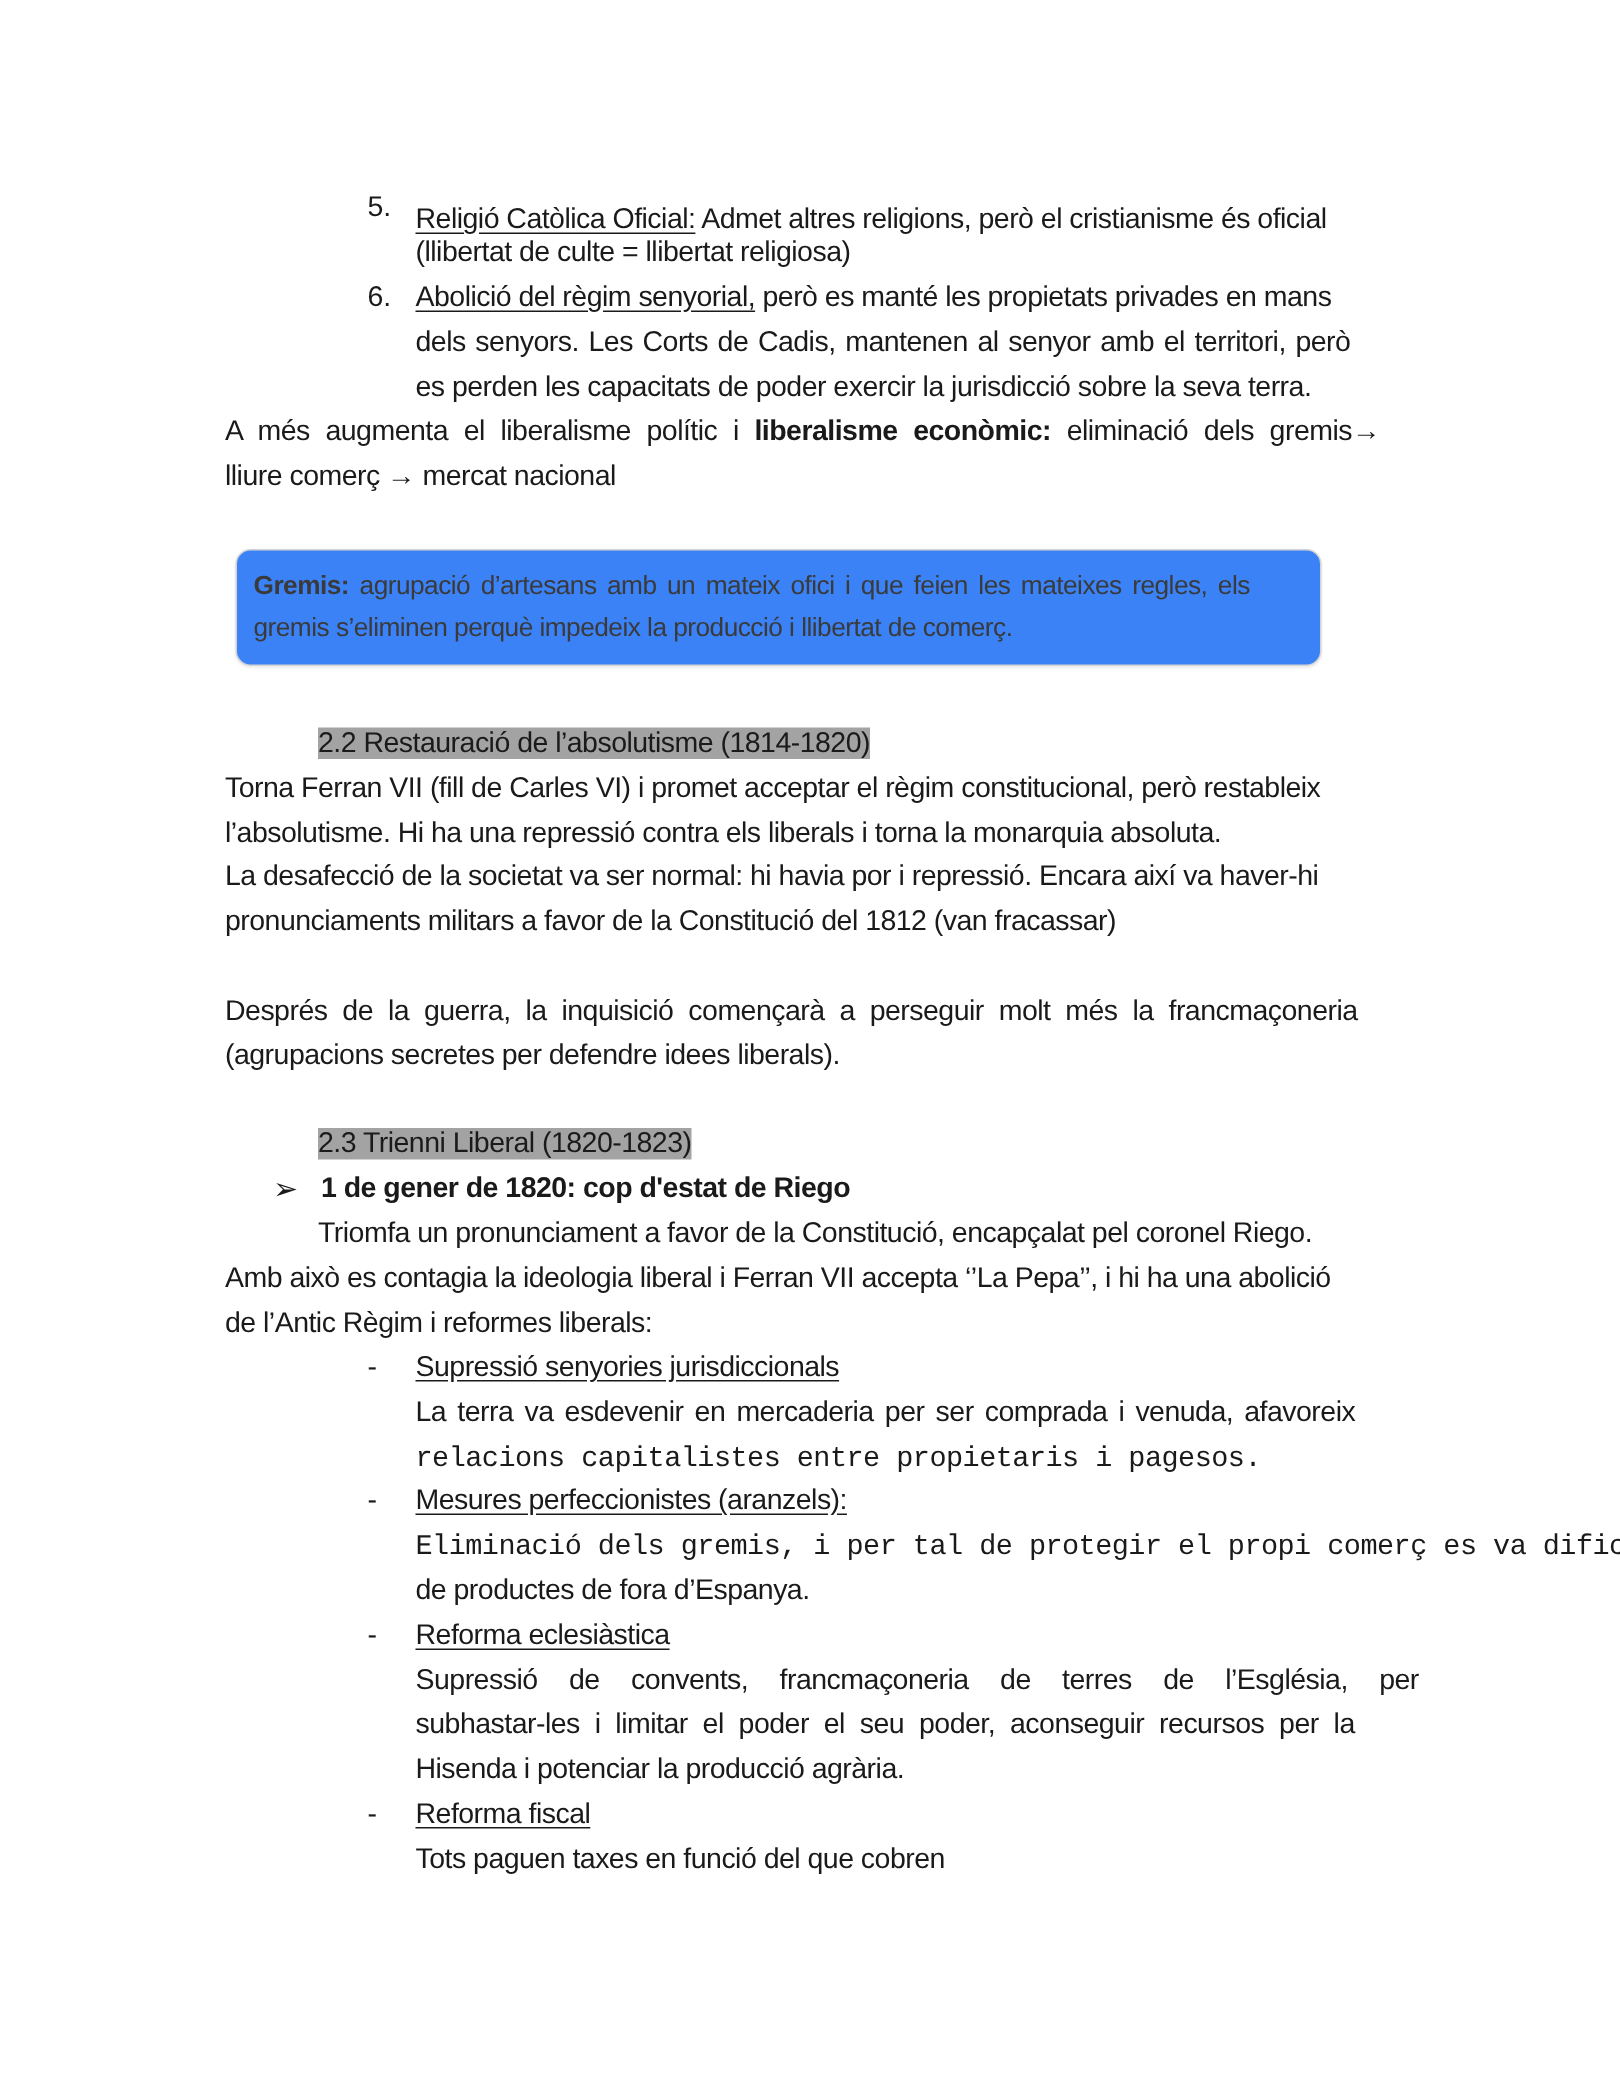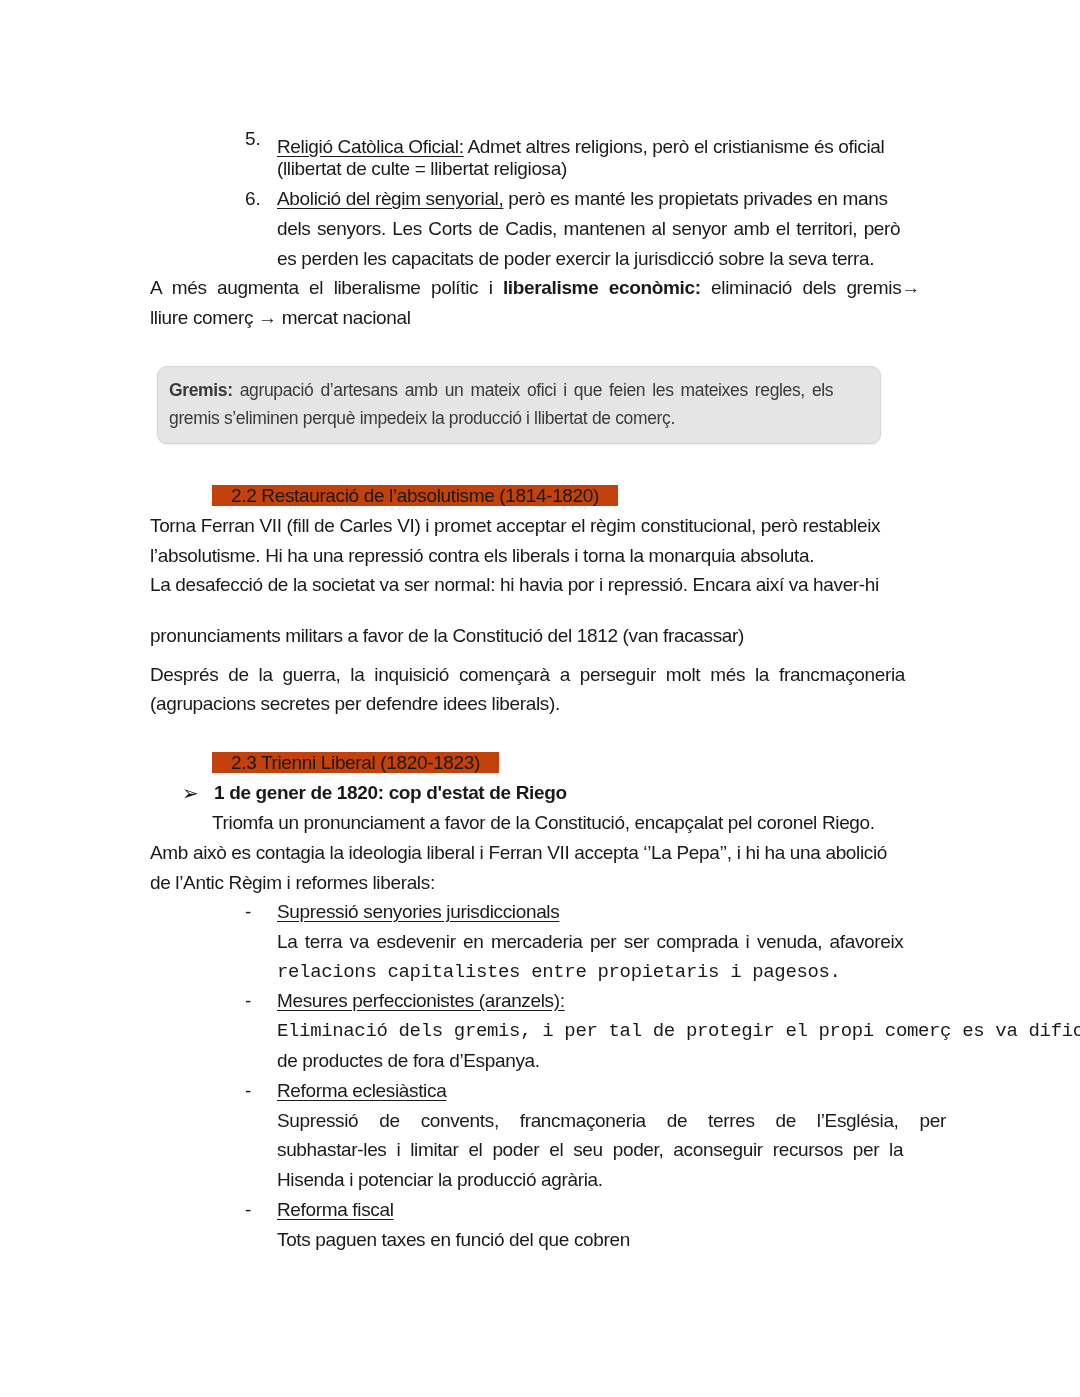--- a/index.html
+++ b/index.html
@@ -14,25 +14,25 @@
     font-size: 19px;
     line-height: 30px;
     white-space: nowrap;
     letter-spacing: -0.35px;
   }
   .u { text-decoration: underline; text-underline-offset: 3px; }
   .b { font-weight: bold; }
   .num { position: absolute; font-size: 19px; line-height: 30px; }
   .callout {
     position: absolute; left: 157px; top: 366px; width: 722px; height: 76px;
-    background: #e5e5e5; border: 1.5px solid #d4d4d4; border-radius: 10px;
+    background: #3b82f6; border: 1.5px solid #d4d4d4; border-radius: 10px;
     box-shadow: 0 1px 2px rgba(0,0,0,0.08);
   }
   .callout .cl { position: absolute; left: 11px; font-size: 17.5px; line-height: 28px; color: #3a3a3a; white-space: nowrap; letter-spacing: -0.35px; }
-  .hl { background: #c2410c; padding: 0 19px; }
+  .hl { background: #a3a3a3; padding: 0 0; }
   .dash { position: absolute; font-size: 19px; line-height: 30px; }
   .arrow-bullet { position: absolute; font-size: 20px; line-height: 30px; }
 </style>
 </head>
 <body>
 
 <div class="page">
 
   <span class="num" style="left:245px; top:124px;">5.</span>
   <div class="line" style="left:277px; top:132px; width:652px;">
@@ -58,21 +58,21 @@
     </div>
     <div class="cl" style="top:37px;">gremis s’eliminen perquè impedeix la producció i llibertat de comerç.</div>
   </div>
 
   <div class="line" style="left:212px; top:481px;">
     <span class="hl">2.2 Restauració de l’absolutisme (1814-1820)</span>
   </div>
   <div class="line" style="left:150px; top:511px;">Torna Ferran VII (fill de Carles VI) i promet acceptar el règim constitucional, però restableix</div>
   <div class="line" style="left:150px; top:541px;">l’absolutisme. Hi ha una repressió contra els liberals i torna la monarquia absoluta.</div>
   <div class="line" style="left:150px; top:570px;">La desafecció de la societat va ser normal: hi havia por i repressió. Encara així va haver-hi</div>
-  <div class="line" style="left:150px; top:621px;">pronunciaments militars a favor de la Constitució del 1812 (van fracassar)</div>
+  <div class="line" style="left:150px; top:600px;">pronunciaments militars a favor de la Constitució del 1812 (van fracassar)</div>
   <div class="line" style="left:150px; top:660px; word-spacing:5px;">Després de la guerra, la inquisició començarà a perseguir molt més la francmaçoneria</div>
   <div class="line" style="left:150px; top:689px;">(agrupacions secretes per defendre idees liberals).</div>
 
   <div class="line" style="left:212px; top:748px;">
     <span class="hl">2.3 Trienni Liberal (1820-1823)</span>
   </div>
   <span class="arrow-bullet" style="left:182px; top:778px;">➢</span>
   <div class="line b" style="left:214px; top:778px;">1 de gener de 1820: cop d'estat de Riego</div>
   <div class="line" style="left:212px; top:808px;">Triomfa un pronunciament a favor de la Constitució, encapçalat pel coronel Riego.</div>
   <div class="line" style="left:150px; top:838px;">Amb això es contagia la ideologia liberal i Ferran VII accepta ‘’La Pepa’’, i hi ha una abolició</div>

